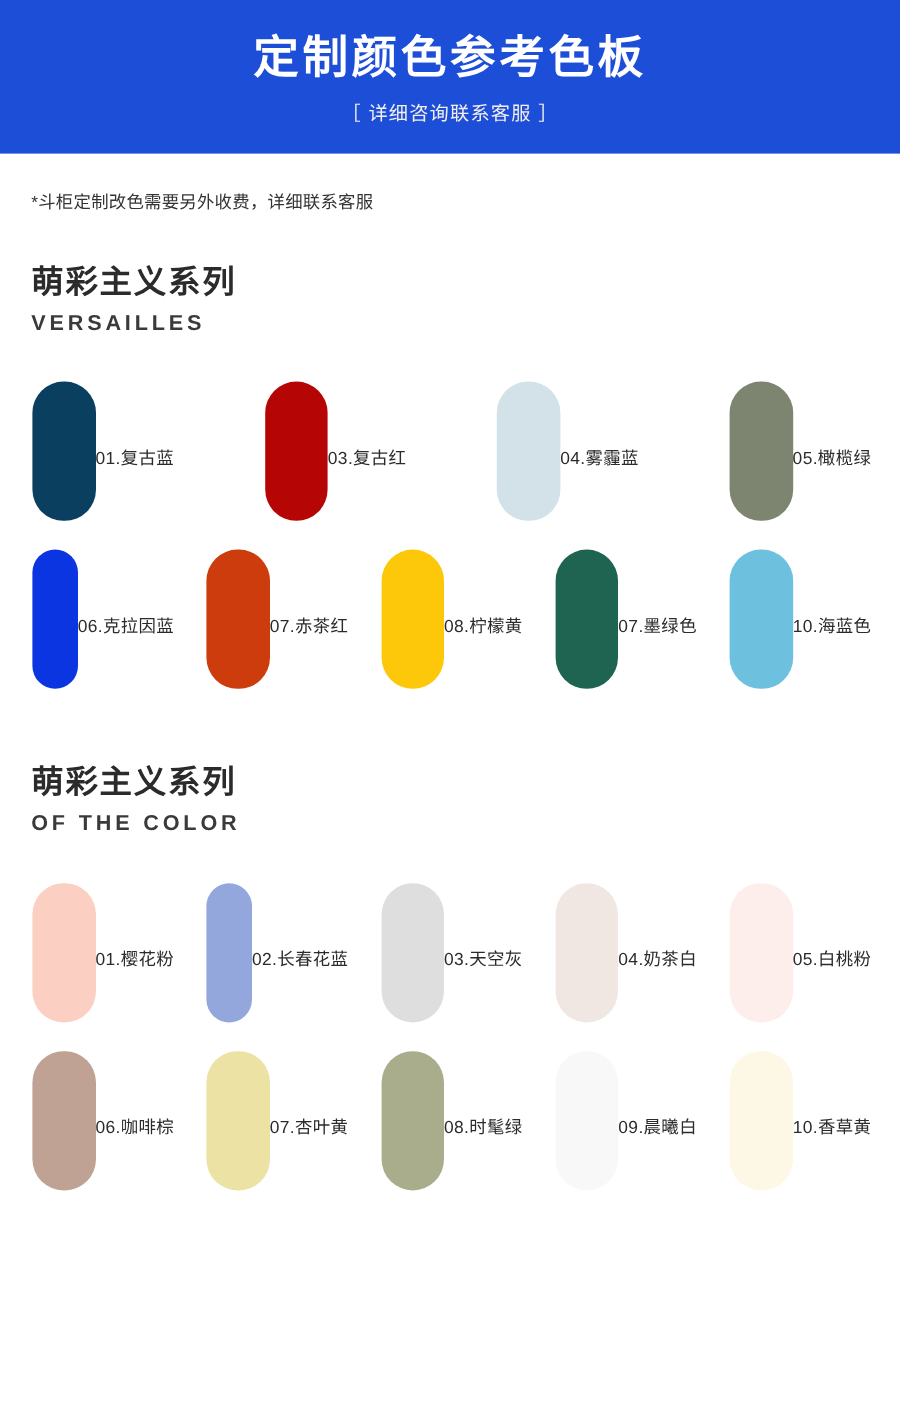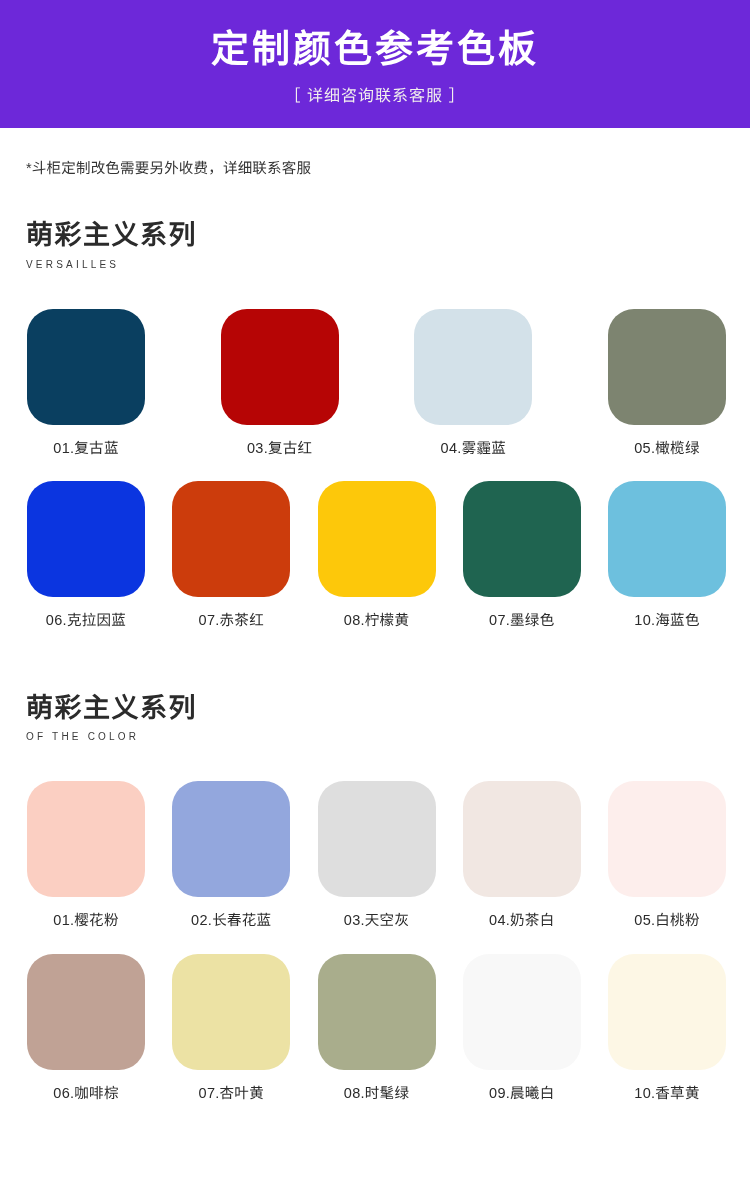--- a/index.html
+++ b/index.html
@@ -75,42 +75,42 @@
   .section-title-cn {
     font-size:27px;
     font-weight:bold;
     color:#2b2b2b;
     letter-spacing:1.5px;
     line-height:1.25;
   }
 
   .section-title-en {
     margin-top:6px;
-    font-size:10px;
-    font-weight:normal;
+    font-size:18px;
+    font-weight:bold;
     color:#3a3a3a;
     letter-spacing:3.2px;
     line-height:1.2;
   }
 
   
   .swatch-row {
     display:flex;
     margin-top:38px;
     padding:0 24px 0 27px;
     justify-content:space-between;
   }
   .swatch-row.tight {
     margin-top:24px;
   }
 
   .swatch-cell {
     width:118px;
     display:flex;
-    flex-direction:column;
+    flex-direction:row;
     align-items:center;
   }
 
   .swatch-chip {
     width:118px;
     height:116px;
     border-radius:26px;
   }
 
   .swatch-label {
@@ -122,21 +122,21 @@
     line-height:1.2;
   }
 
   .bottom-space { height:34px; }
 </style>
 </head>
 <body>
 
 <div class="page">
 
-  <div class="header" style="background-color: #6d28d9;">
+  <div class="header" style="background-color: #1d4ed8;">
     <div class="header-title" style="color: rgb(255, 255, 255);">定制颜色参考色板</div>
     <div class="header-subtitle">［ 详细咨询联系客服 ］</div>
   </div>
 
   <div class="note">*斗柜定制改色需要另外收费，详细联系客服</div>
 
   <div class="section">
     <div class="section-head">
       <div class="section-title-cn">萌彩主义系列</div>
       <div class="section-title-en">VERSAILLES</div>

